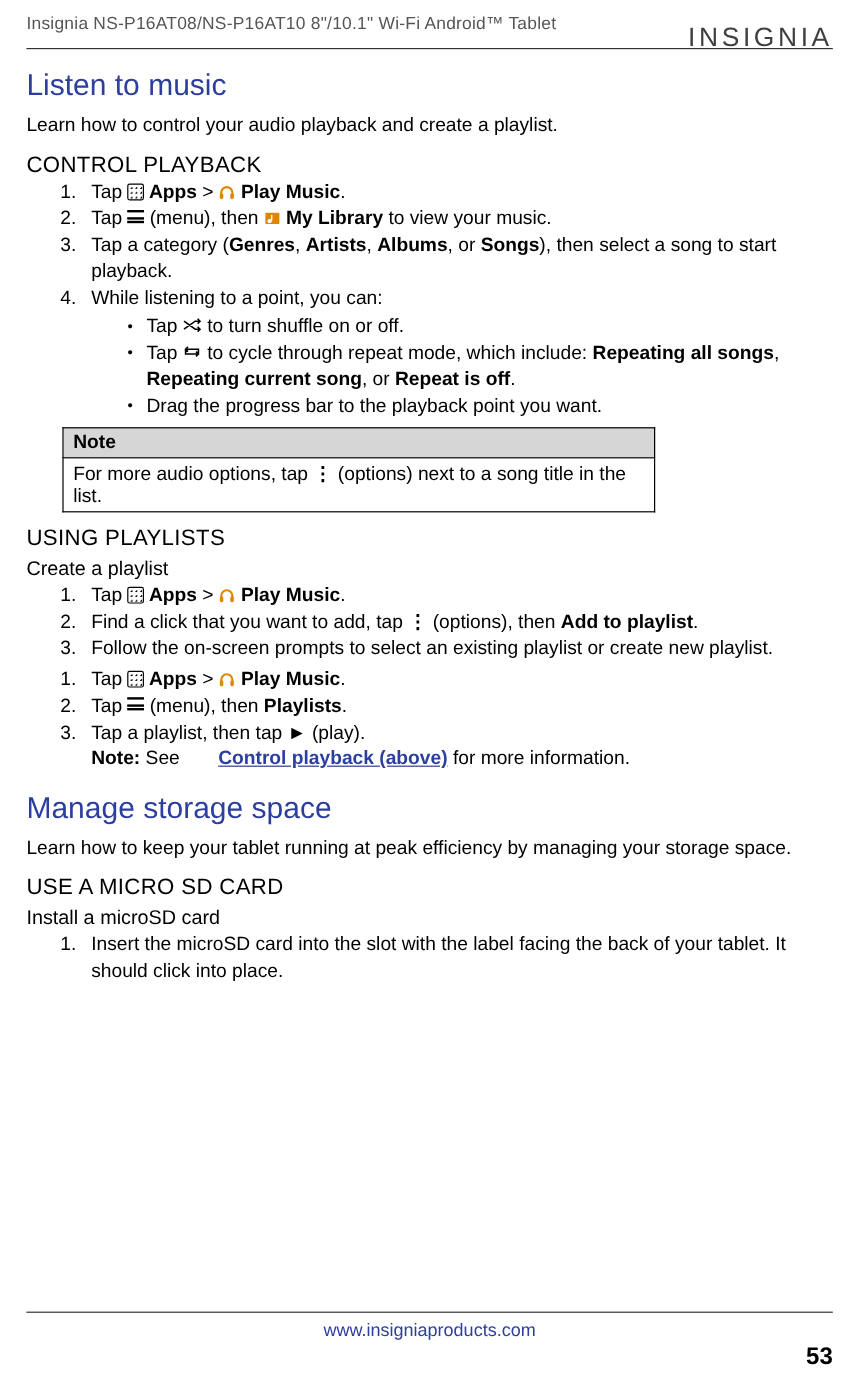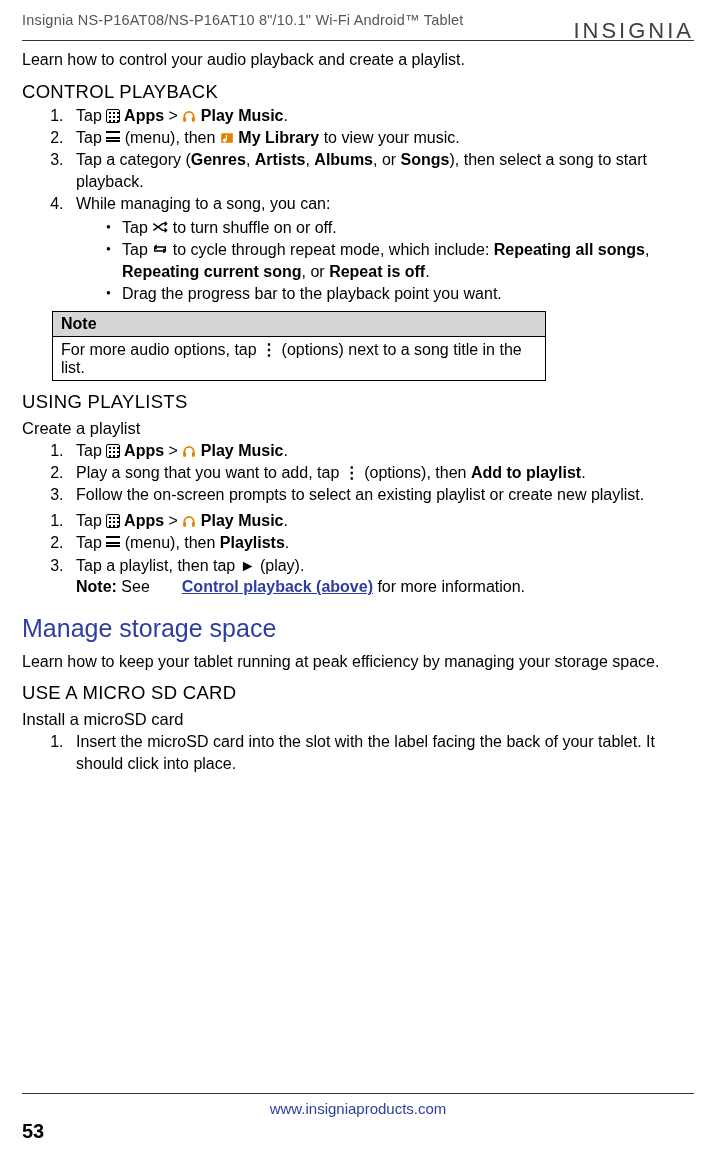--- a/index.html
+++ b/index.html
@@ -154,38 +154,39 @@
     border: none;
     border-top: 1.2px solid #333;
     margin: 0 0 6px 0;
   }
   .footer a {
     color: #2c3e9e;
     text-decoration: none;
     font-size: 15px;
   }
   .page-num {
-    text-align: left;
+    text-align: right;
     font-weight: bold;
     font-size: 20px;
     margin-top: 2px;
   }
   b { font-weight: bold; }
 </style>
 </head>
 <body>
 
 <div class="page">
 
   <div class="header">
     <span class="header-text">Insignia  NS-P16AT08/NS-P16AT10  8"/10.1" Wi-Fi Android™ Tablet</span>
     <span class="brand">INSIGNIA</span>
   </div>
   <hr class="rule">
 
+  <h2 class="section">Listen to music</h2>
   <p class="intro">Learn how to control your audio playback and create a playlist.</p>
 
   <h3 class="sub">CONTROL PLAYBACK</h3>
   <ol class="numlist">
     <li>
       <span>Tap </span><span class="icon-inline apps-icon"></span><b> Apps</b><span> &gt; </span><span class="headphones"><svg width="14" height="14" viewBox="0 0 24 24">
             <path fill="none" stroke="#e08500" stroke-width="3" d="M4 18v-5a8 8 0 0 1 16 0v5"></path>
             <rect x="2" y="14" width="5" height="8" rx="2" fill="#e08500"></rect>
             <rect x="17" y="14" width="5" height="8" rx="2" fill="#e08500"></rect>
           </svg></span><b> Play Music</b><span>.</span>
@@ -194,21 +195,21 @@
       <span>Tap </span><span class="icon-inline menu-icon"></span><span> (menu), then </span><span class="mylib"><svg width="14" height="14" viewBox="0 0 24 24">
             <rect x="2" y="4" width="20" height="16" rx="1" fill="#e08500"></rect>
             <circle cx="8" cy="16" r="3" fill="#fff"></circle>
             <rect x="10" y="7" width="2" height="8" fill="#fff"></rect>
           </svg></span><b> My Library</b><span> to view your music.</span>
     </li>
     <li>
       <span>Tap a category (</span><b>Genres</b><span>, </span><b>Artists</b><span>, </span><b>Albums</b><span>, or </span><b>Songs</b><span>), then select a song to start playback.</span>
     </li>
     <li>
-      <span>While managing to a song, you can:</span>
+      <span>While listening to a point, you can:</span>
       <ul class="bullets">
         <li><span>Tap </span><span><svg width="16" height="12" viewBox="0 0 24 18">
                 <path d="M2 4 L16 14 L22 14 M2 14 L16 4 L22 4 M19 1 L22 4 L19 7 M19 11 L22 14 L19 17" fill="none" stroke="#000" stroke-width="2"></path>
               </svg></span><span> to turn shuffle on or off.</span></li>
         <li><span>Tap </span><span><svg width="16" height="12" viewBox="0 0 24 18">
                 <path d="M4 6 L20 6 L20 12 M20 12 L4 12 L4 6 M7 3 L4 6 L7 9 M17 9 L20 12 L17 15" fill="none" stroke="#000" stroke-width="2"></path>
               </svg></span><span> to cycle through repeat mode, which include: </span><b>Repeating all songs</b><span>, </span><b>Repeating current song</b><span>, or </span><b>Repeat is off</b><span>.</span></li>
         <li><span>Drag the progress bar to the playback point you want.</span></li>
       </ul>
     </li>
@@ -230,21 +231,21 @@
   <h4 class="subsub">Create a playlist</h4>
   <ol class="numlist">
     <li>
       <span>Tap </span><span class="icon-inline apps-icon"></span><b> Apps</b><span> &gt; </span><span class="headphones"><svg width="14" height="14" viewBox="0 0 24 24">
             <path fill="none" stroke="#e08500" stroke-width="3" d="M4 18v-5a8 8 0 0 1 16 0v5"></path>
             <rect x="2" y="14" width="5" height="8" rx="2" fill="#e08500"></rect>
             <rect x="17" y="14" width="5" height="8" rx="2" fill="#e08500"></rect>
           </svg></span><b> Play Music</b><span>.</span>
     </li>
     <li>
-      <span>Play a song that you want to add, tap </span><b class="dots">⋮</b><span> (options), then </span><b>Add to playlist</b><span>.</span>
+      <span>Find a click that you want to add, tap </span><b class="dots">⋮</b><span> (options), then </span><b>Add to playlist</b><span>.</span>
     </li>
     <li><span>Follow the on-screen prompts to select an existing playlist or create new playlist.</span></li>
   </ol>
 
   <ol class="numlist">
     <li>
       <span>Tap </span><span class="icon-inline apps-icon"></span><b> Apps</b><span> &gt; </span><span class="headphones"><svg width="14" height="14" viewBox="0 0 24 24">
             <path fill="none" stroke="#e08500" stroke-width="3" d="M4 18v-5a8 8 0 0 1 16 0v5"></path>
             <rect x="2" y="14" width="5" height="8" rx="2" fill="#e08500"></rect>
             <rect x="17" y="14" width="5" height="8" rx="2" fill="#e08500"></rect>

